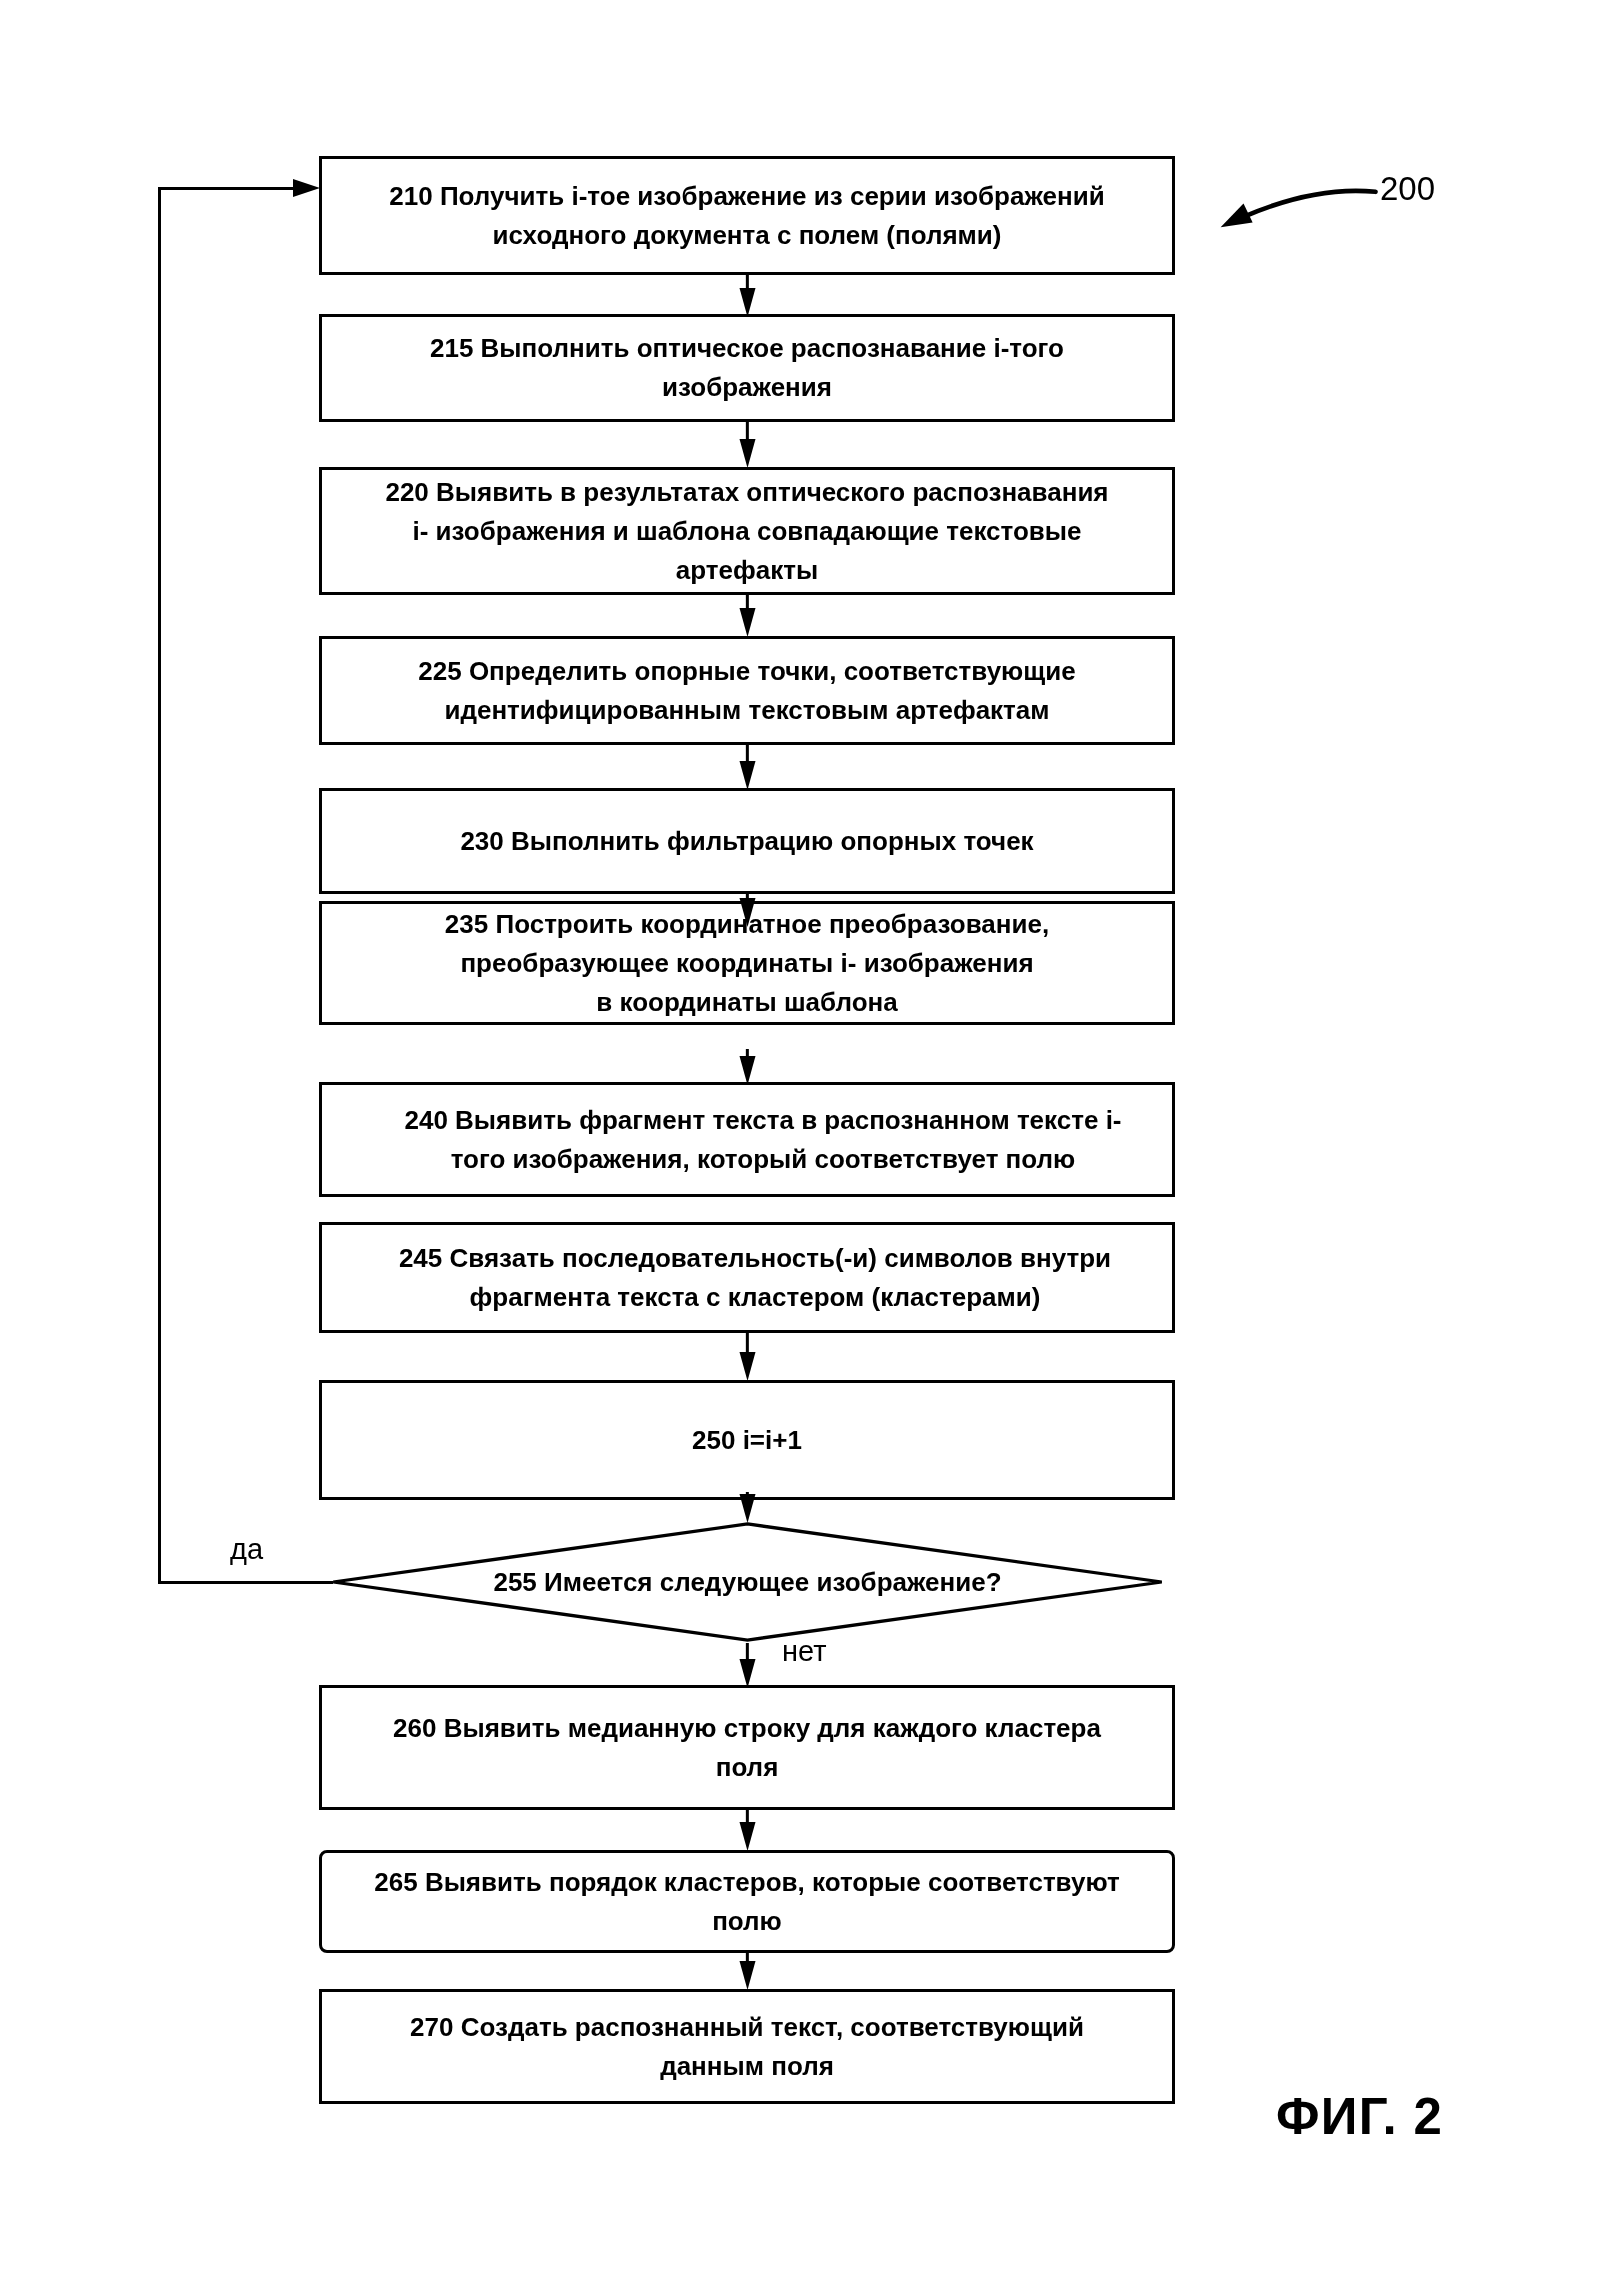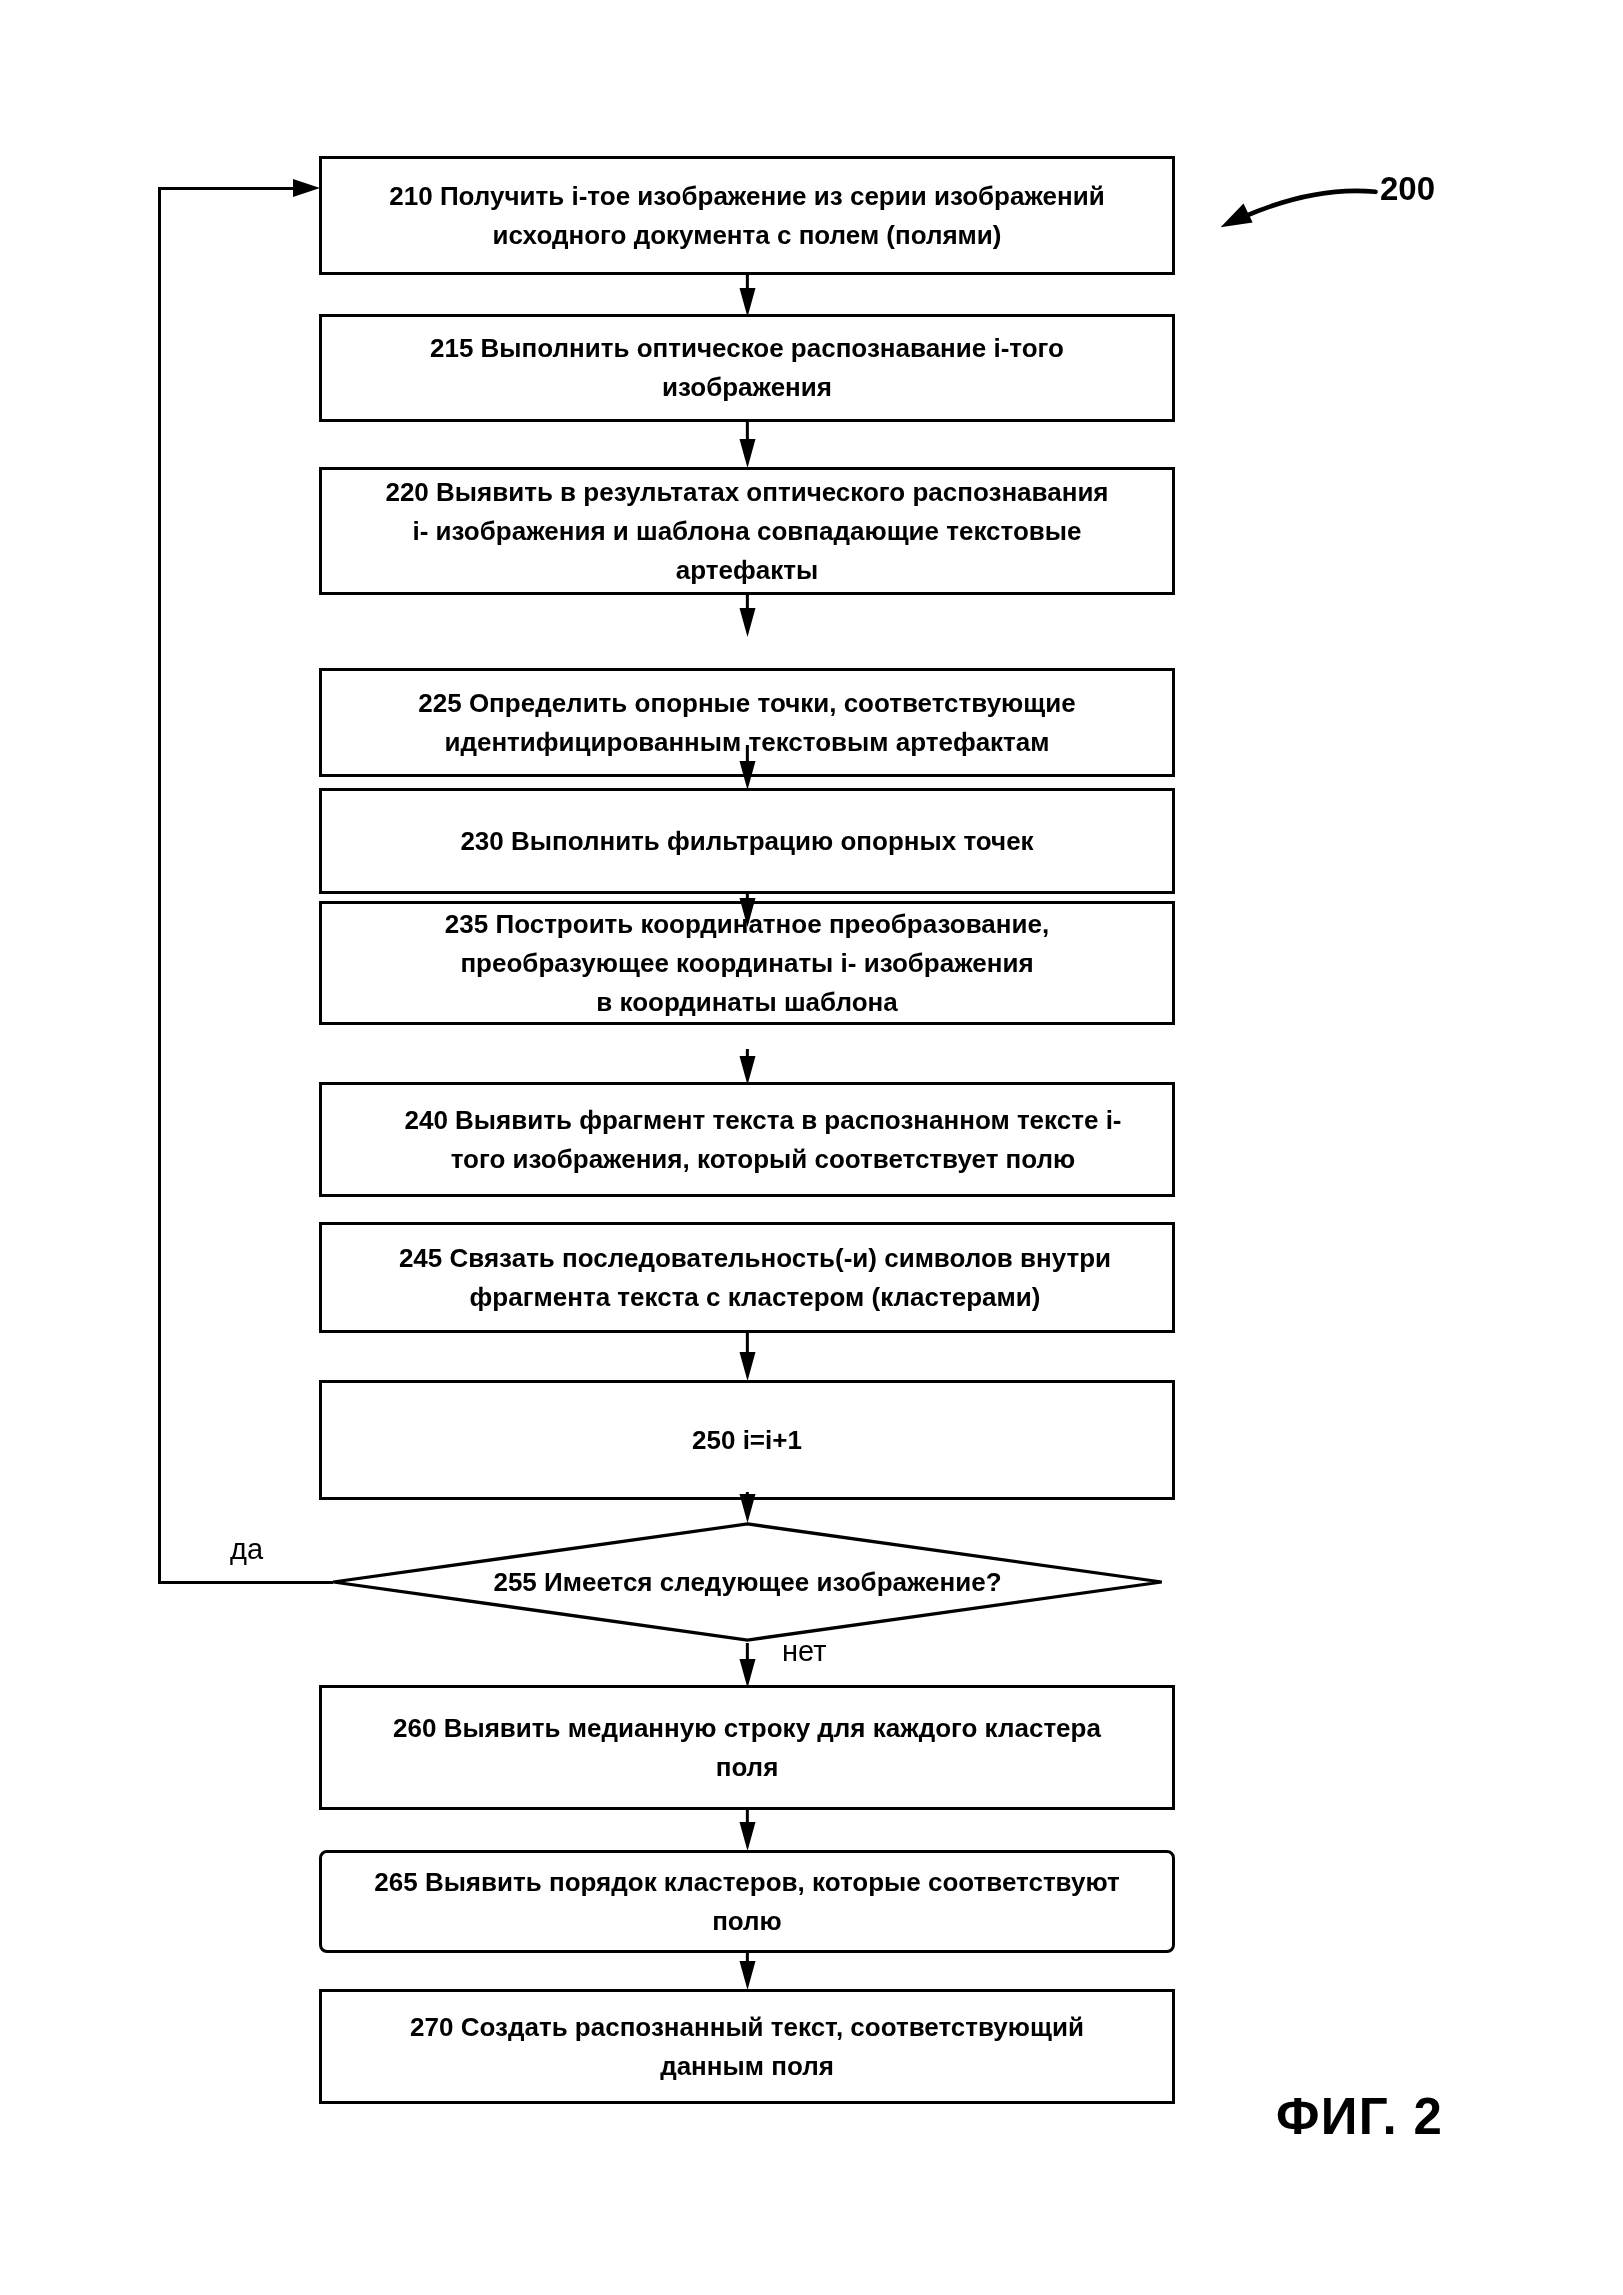--- a/index.html
+++ b/index.html
@@ -29,21 +29,21 @@
     text-align:center;
     font-size:26px;
     font-weight:700;
     line-height:39px;
     white-space:pre-line;
   }
   
   .n210{top:156px;height:119px;}
   .n215{top:314px;height:108px;}
   .n220{top:467px;height:128px;}
-  .n225{top:668px;height:109px;}
+  .n225{top:636px;height:109px;}
   .n230{top:788px;height:106px;}
   .n235{top:901px;height:124px;}
   .n240{top:1082px;height:115px;padding-left:32px;}
   .n245{top:1222px;height:111px;padding-left:16px;}
   .n250{top:1380px;height:120px;}
   .n260{top:1685px;height:125px;}
   .n265{top:1850px;height:103px;border-radius:8px;}
   .n270{top:1989px;height:115px;}
 
   
@@ -115,21 +115,21 @@
     font-size:29px;
     font-weight:400;
   }
   .yes-label{left:230px;top:1533px;}
   .no-label{left:782px;top:1635px;}
 
   .fig-ref-label{
     position:absolute;
     left:1380px;top:170px;
     font-size:33px;
-    font-weight:700;
+    font-weight:400;
   }
   .fig-ref-arrow{
     position:absolute;
     left:1178px;top:167px;
     width:216px;height:85px;
   }
   .fig-caption{
     position:absolute;
     left:1276px;top:2087px;
     font-size:51px;

